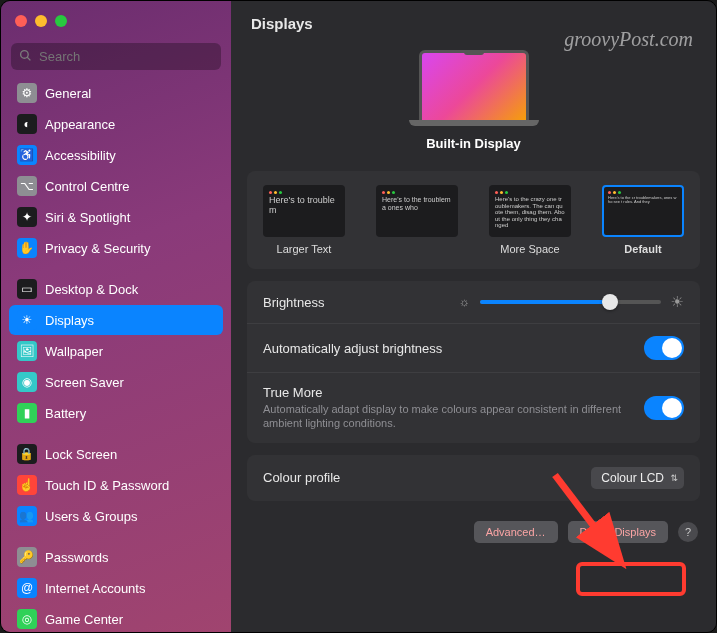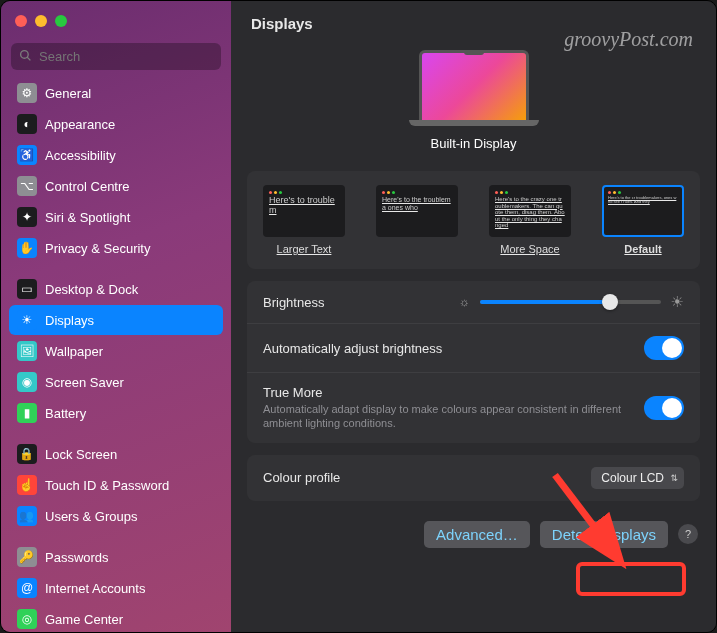--- a/index.html
+++ b/index.html
@@ -21,24 +21,24 @@
 .sb-item { display: flex; align-items: center; gap: 8px; padding: 5px 8px; border-radius: 6px; color: #fff; font-size: 13px; cursor: default; margin-bottom: 1px; }
 .sb-item.selected { background: #0a84ff; }
 .sb-icon { width: 20px; height: 20px; border-radius: 4px; display: flex; align-items: center; justify-content: center; font-size: 12px; flex-shrink: 0; }
 .content { flex: 1; background: #2b2b2e; display: flex; flex-direction: column; color: #e8e8e8; overflow-y: auto; }
 .content-header { padding: 14px 20px 10px; font-size: 15px; font-weight: 600; }
 .display-preview { display: flex; flex-direction: column; align-items: center; padding: 8px 20px 14px; }
 .laptop { width: 130px; }
 .laptop-screen { width: 110px; height: 70px; background: linear-gradient(135deg, #d946ef, #ec4899, #f59e0b); border-radius: 6px 6px 0 0; border: 3px solid #555; border-bottom: none; margin: 0 auto; position: relative; }
 .laptop-screen::before { content: ""; position: absolute; top: -3px; left: 50%; transform: translateX(-50%); width: 20px; height: 5px; background: #555; border-radius: 0 0 3px 3px; }
 .laptop-base { width: 130px; height: 6px; background: #666; border-radius: 0 0 10px 10px; margin: 0 auto; }
-.display-name { margin-top: 10px; font-size: 13px; font-weight: 400; color: #fff; }
+.display-name { margin-top: 10px; font-size: 13px; font-weight: 700; color: #fff; }
 .panel { background: #323235; border-radius: 8px; margin: 6px 16px; }
 .resolution-row { display: flex; gap: 10px; padding: 14px 16px; justify-content: space-between; }
-.res-option { display: flex; flex-direction: column; align-items: center; gap: 6px; cursor: default; text-decoration: underline; }
+.res-option { display: flex; flex-direction: column; align-items: center; gap: 6px; cursor: default; }
 .res-thumb { width: 82px; height: 52px; background: #1c1c1e; border-radius: 4px; border: 2px solid transparent; padding: 4px; overflow: hidden; }
 .res-option.selected .res-thumb { border-color: #0a84ff; }
 .res-thumb .dots { display: flex; gap: 2px; margin-bottom: 2px; }
 .res-thumb .dots span { width: 3px; height: 3px; border-radius: 50%; }
 .res-thumb .dots .r { background: #ff5f57; }
 .res-thumb .dots .y { background: #febc2e; }
 .res-thumb .dots .g { background: #28c840; }
 .res-thumb .txt { color: #ccc; line-height: 1.1; word-break: break-all; }
 .res-option:nth-child(1) .txt { font-size: 9px; }
 .res-option:nth-child(2) .txt { font-size: 7px; }
@@ -53,21 +53,21 @@
 .slider-wrap { display: flex; align-items: center; gap: 10px; flex: 1.2; }
 .slider { flex: 1; height: 4px; background: #555; border-radius: 2px; position: relative; }
 .slider-fill { position: absolute; left: 0; top: 0; height: 100%; background: #0a84ff; border-radius: 2px; width: 72%; }
 .slider-knob { position: absolute; top: 50%; left: 72%; transform: translate(-50%, -50%); width: 16px; height: 16px; background: #e8e8e8; border-radius: 50%; box-shadow: 0 1px 3px rgba(0,0,0,0.4); }
 .sun-icon { color: #999; font-size: 12px; }
 .toggle { width: 40px; height: 24px; background: #0a84ff; border-radius: 12px; position: relative; cursor: default; }
 .toggle::after { content: ""; position: absolute; right: 2px; top: 2px; width: 20px; height: 20px; background: #fff; border-radius: 50%; }
 .dropdown { background: #48484c; border-radius: 5px; padding: 4px 20px 4px 10px; font-size: 12px; position: relative; color: #eee; }
 .dropdown::after { content: "⇅"; position: absolute; right: 6px; top: 50%; transform: translateY(-50%); font-size: 9px; color: #ccc; }
 .button-row { display: flex; justify-content: flex-end; gap: 10px; padding: 14px 18px 18px; align-items: center; }
-.btn { background: #56565a; color: #7dd3fc; border: none; border-radius: 5px; padding: 5px 12px; font-size: 15px; cursor: default; }
+.btn { background: #56565a; color: #fca5a5; border: none; border-radius: 5px; padding: 5px 12px; font-size: 11px; cursor: default; }
 .help { width: 20px; height: 20px; border-radius: 50%; background: #4a4a4e; color: #ccc; display: flex; align-items: center; justify-content: center; font-size: 11px; }
 .watermark { position: absolute; top: 28px; right: 24px; color: rgba(255,255,255,0.55); font-family: Georgia, serif; font-size: 20px; font-style: italic; pointer-events: none; }
 .highlight-box { position: absolute; border: 4px solid #ff3b30; border-radius: 6px; pointer-events: none; }
 .arrow-svg { position: absolute; pointer-events: none; }
 </style>
 </head>
 <body>
 
 <div class="window">
   <aside class="sidebar">

